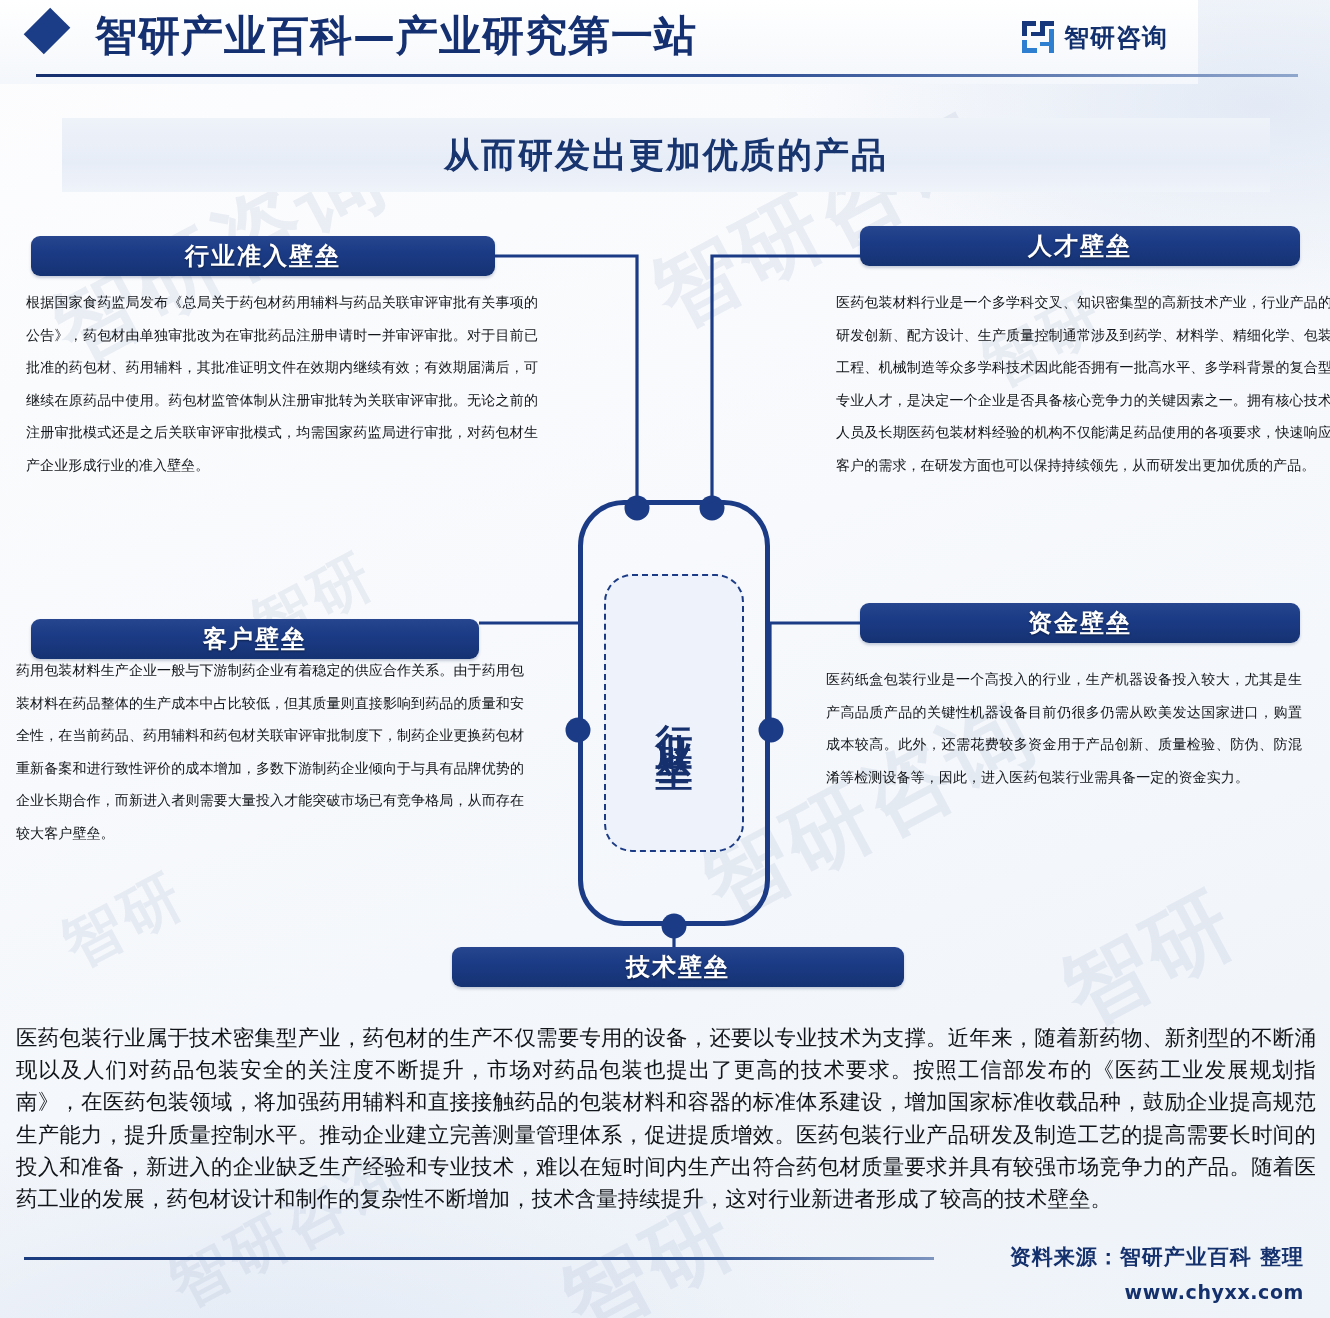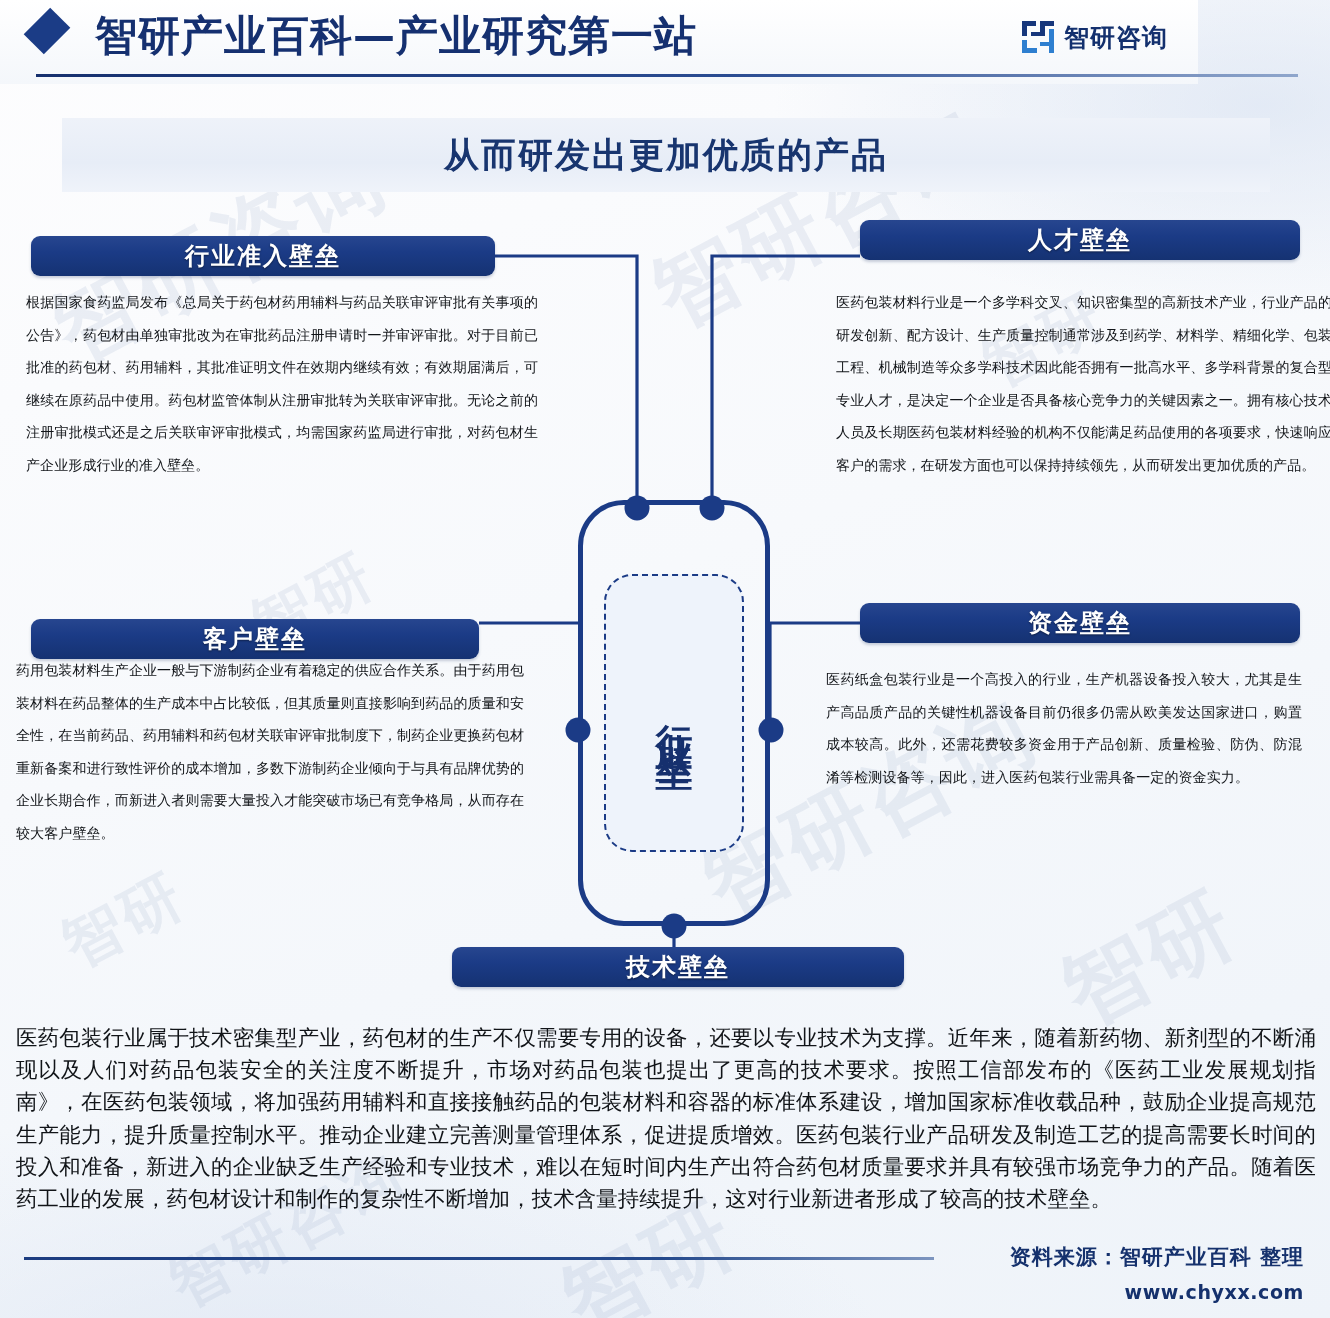--- a/index.html
+++ b/index.html
@@ -114,21 +114,21 @@
     color: #111418;
     text-align: justify;
     text-justify: inter-ideograph;
     letter-spacing: 0.1px;
     font-family: "DejaVu Sans","Liberation Sans",sans-serif;
   }
 
   #p1-hdr { left: 31px; top: 236px; width: 464px; }
   #p1-body{ left: 26px; top: 286px; width: 512px; }
 
-  #p2-hdr { left: 860px; top: 220px; width: 440px; }
+  #p2-hdr { left: 860px; top: 226px; width: 440px; }
   #p2-body{ left: 836px; top: 286px; width: 496px; }
 
   #p3-hdr { left: 31px; top: 603px; width: 448px; margin-top: 16px; }
   #p3-body{ left: 16px; top: 654px; width: 508px; }
 
   #p4-hdr { left: 860px; top: 603px; width: 440px; }
   #p4-body{ left: 826px; top: 663px; width: 476px; }
 
   #p5-hdr { left: 452px; top: 947px; width: 452px; }
   #p5-body{ left: 16px; top: 1022px; width: 1300px;

